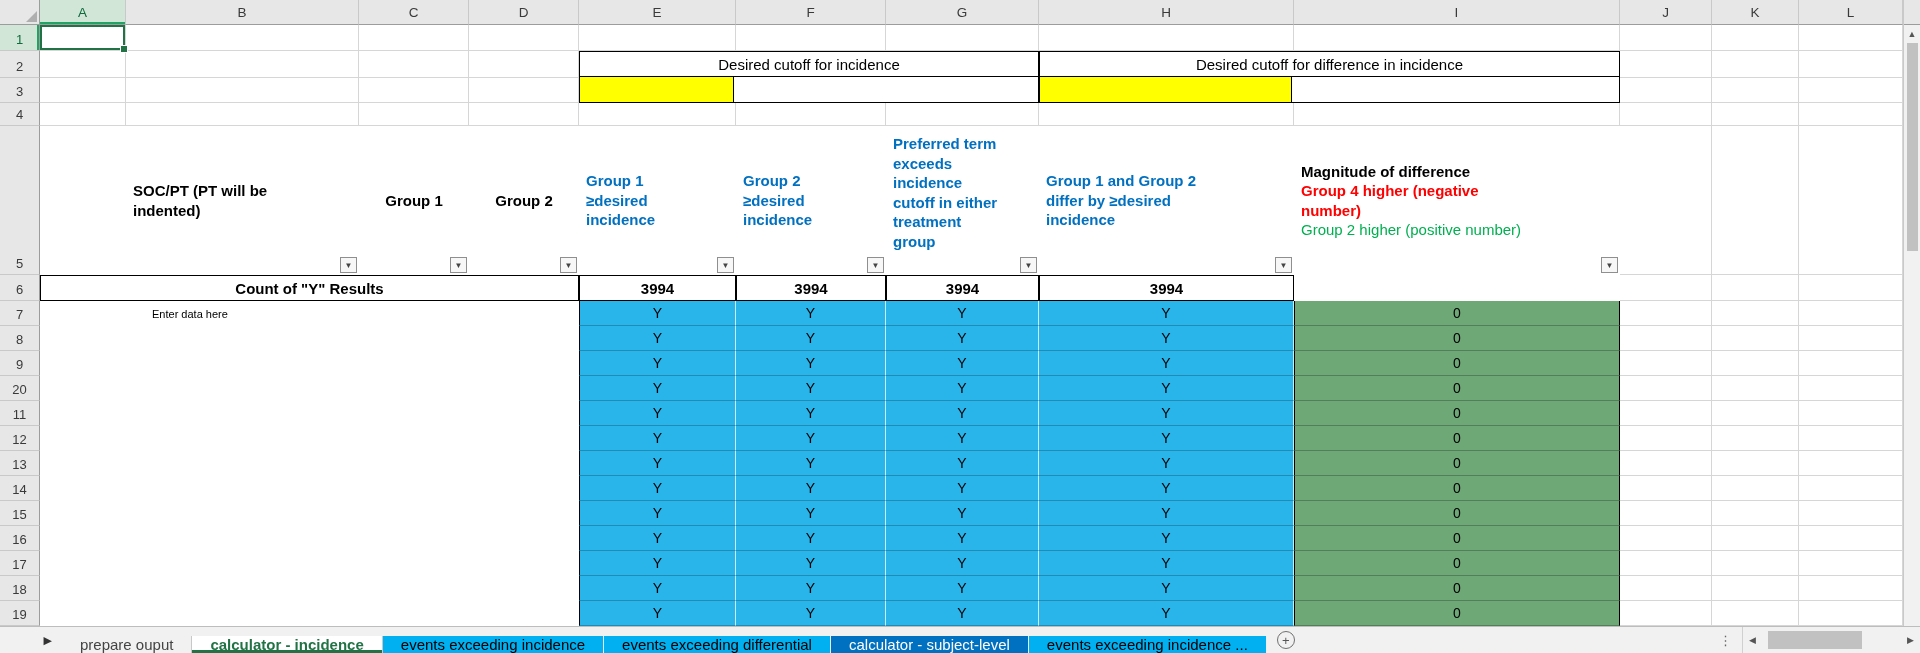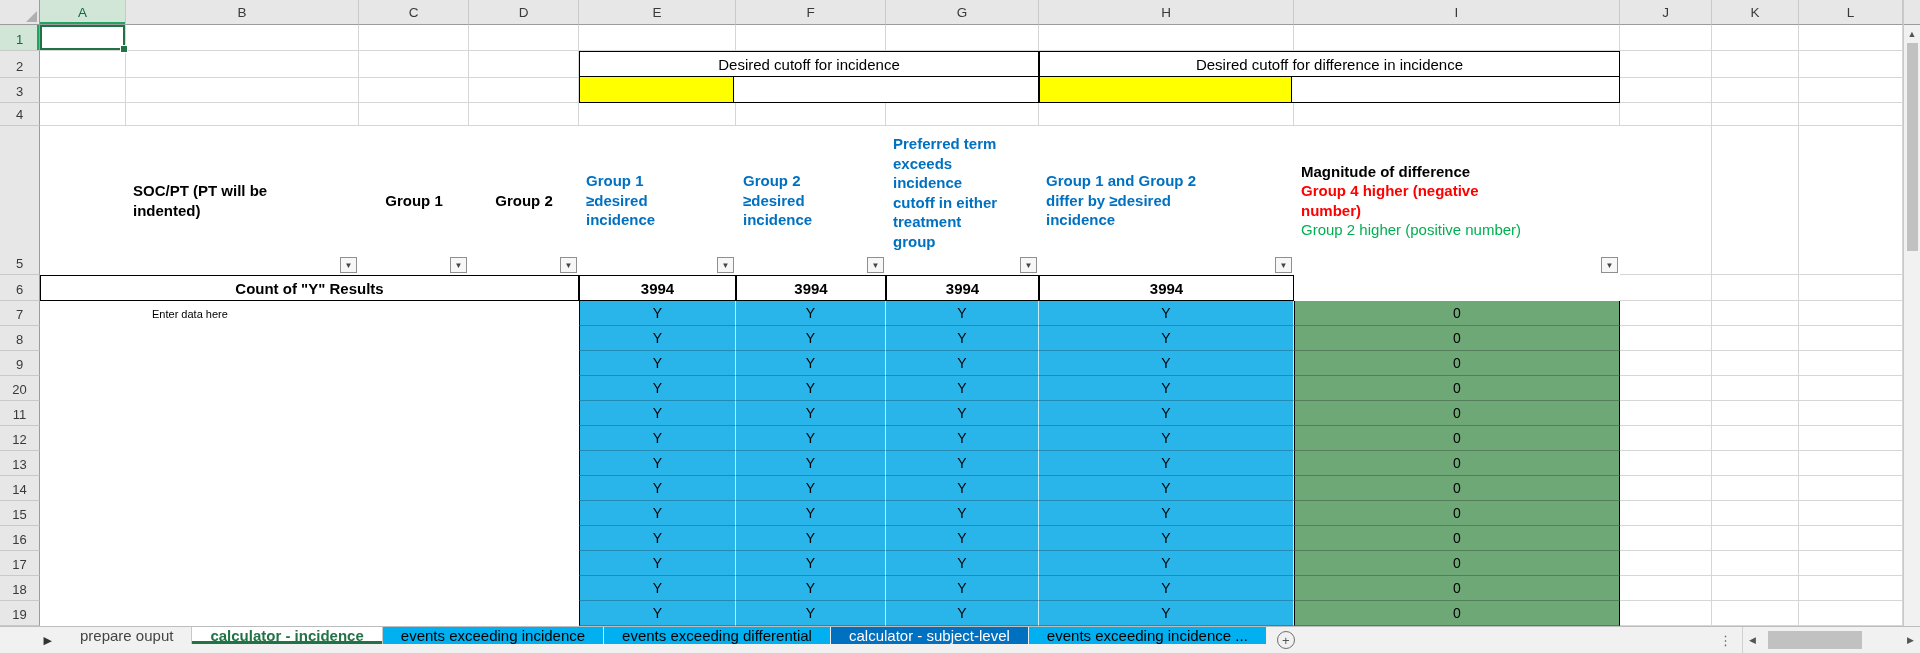--- a/index.html
+++ b/index.html
@@ -66,21 +66,21 @@
 
   
   .vscroll{grid-column:14;grid-row:1/21;background:#F1F1F1;border-left:1px solid #C9C9C9;display:flex;flex-direction:column;align-items:center}
   .vhead{height:25px;width:100%;background:#E7E7E7;border-bottom:1px solid #9C9C9C}
   .vbtn{height:18px;width:100%;display:flex;align-items:center;justify-content:center;font-size:9px;color:#555}
   .vthumb{width:11px;height:208px;background:#C1C1C1}
 
   
   .tabbar{height:27px;width:1920px;background:#F1F1F1;border-top:1px solid #BDBDBD;display:flex;align-items:stretch}
   .tab-nav{width:62px;display:flex;align-items:center;justify-content:flex-end;padding-right:10px;font-size:11px;color:#333}
-  .tabs{display:flex;align-items:flex-start}
+  .tabs{display:flex;align-items:flex-end}
   .tab{display:flex;align-items:center;padding:0 18px;font-size:15px;border-right:1px solid #C8C8C8;color:#222;cursor:pointer;white-space:nowrap}
   .tab.plain{background:#F1F1F1;color:#444}
   .tab.active{background:#FFFFFF;color:var(--active-tab-green);font-weight:bold;box-shadow:inset 0 -3px 0 var(--active-tab-green)}
   .tab.blue{background:var(--tab-blue);color:#000;border-right:1px solid #EDEDED}
   .tab.darkblue{background:var(--tab-dark-blue);color:#fff;border-right:1px solid #EDEDED}
   .newsheet{margin:0 10px;align-self:center;width:18px;height:18px;border-radius:50%;border:1px solid #707070;background:transparent;display:flex;align-items:center;justify-content:center;font-size:13px;color:#555;padding:0;cursor:pointer}
   .tab-more{align-self:center;color:#666;font-size:13px;margin-left:auto;margin-right:10px}
   .hscroll{width:178px;display:flex;align-items:stretch;background:#F1F1F1;border-left:1px solid #D0D0D0}
   .hbtn{width:19px;display:flex;align-items:center;justify-content:center;font-size:9px;color:#555;cursor:pointer}
   .htrack{flex:1;position:relative;background:#F1F1F1}

